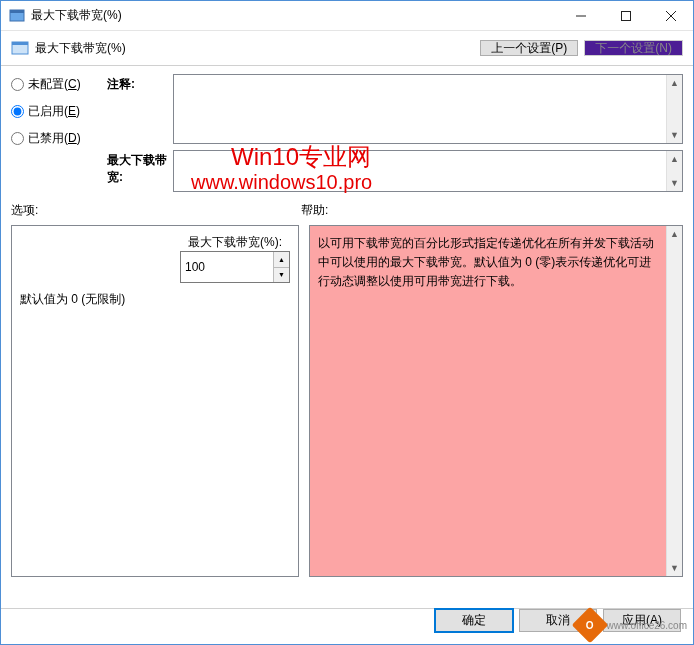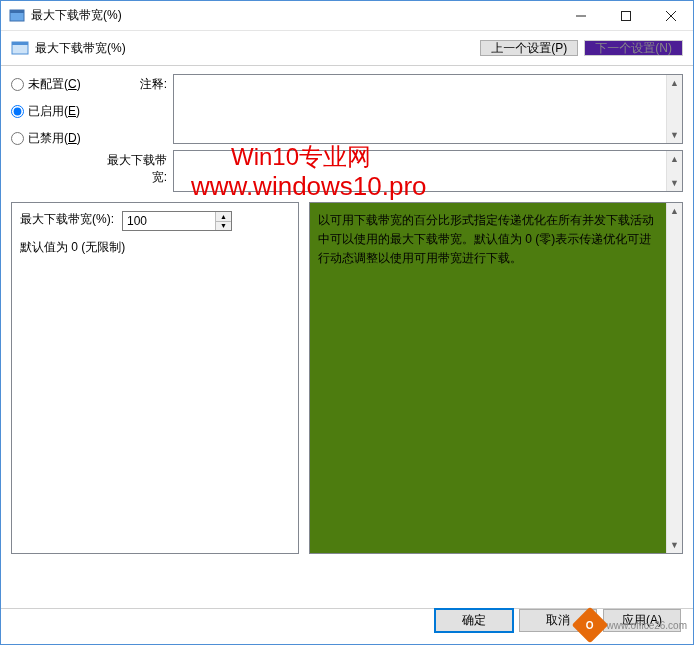--- a/index.html
+++ b/index.html
@@ -35,55 +35,55 @@
     .nav-btn.disabled { color: #888; background: #4c1d95; border-color: #cfcfcf; }
     .upper {
       display: flex; padding: 8px 10px 6px 10px; 
     }
     .radio-col { width: 96px; padding-top: 2px; }
     .radio-item { display: flex; align-items: center; margin-bottom: 10px; cursor: default; }
     .radio-item input { margin-right: 4px; }
     .radio-item label u { text-decoration: underline; }
     .field-col { flex: 1; display: flex; flex-direction: column; gap: 6px; }
     .field-row { display: flex; align-items: flex-start; }
-    .field-label { width: 66px; text-align: right; padding-right: 6px; padding-top: 2px; }
+    .field-label { width: 66px; padding-right: 6px; padding-top: 2px; font-weight: bold; }
     .comment-box {
       flex: 1; height: 70px; border: 1px solid #828790; background: #fff;
       position: relative; padding: 2px 16px 2px 4px;
     }
     .platform-box {
       flex: 1; height: 42px; border: 1px solid #828790; background: #fff;
       position: relative; padding: 2px 16px 2px 6px; display:flex; align-items:flex-start;
     }
     .scroll-track { position:absolute; right:0; top:0; bottom:0; width:16px; background:#f0f0f0; border-left:1px solid #e0e0e0; display:flex; flex-direction:column; justify-content:space-between; align-items:center; }
     .scroll-arrow { width:100%; height:16px; display:flex; align-items:center; justify-content:center; color:#606060; font-size:9px; }
     .split-labels { display:flex; padding: 4px 10px 2px 10px; }
     .split-labels .left { width: 290px; }
     .split-labels .right { flex:1; }
     .lower { display:flex; padding: 4px 10px 4px 10px; gap: 10px; height: 360px;}
     .options-panel {
       width: 288px; height: 100%; border:1px solid #828790; background:#fff; padding:8px;
     }
-    .opt-row { display:flex; align-items:flex-start; margin-bottom:8px; }
+    .opt-row { display:flex; align-items:flex-end; margin-bottom:8px;flex-direction:column; }
     .opt-label { margin-right:8px; }
-    .opt-input { width:110px; height:20px; border:1px solid #7a7a7a; padding:0 18px 0 4px; position:relative; display:flex; align-items:center; background:#fff;}
+    .opt-input { width:110px; height:32px; border:1px solid #7a7a7a; padding:0 18px 0 4px; position:relative; display:flex; align-items:center; background:#fff;}
     .opt-spin { position:absolute; right:0; top:0; bottom:0; width:16px; display:flex; flex-direction:column; }
     .opt-spin .sp { flex:1; display:flex; align-items:center; justify-content:center; font-size:7px; background:#f0f0f0; border-left:1px solid #bbb; }
     .opt-spin .sp:first-child { border-bottom:1px solid #bbb; }
     .help-panel {
-      flex:1; height:100%; border:1px solid #828790; background:#4d7c0f; padding:8px 20px 16px 8px; position:relative; line-height:1.6;
+      flex:1; height:100%; border:1px solid #828790; background:#fca5a5; padding:8px 20px 16px 8px; position:relative; line-height:1.6;
     }
     .footer {
       position:absolute; left:0; right:0; bottom:0; height:36px; border-top:1px solid #d0d0d0;
       display:flex; align-items:flex-start; justify-content:flex-end; padding-right:12px; gap:6px; background:#fff;
     }
     .dlg-btn { min-width:78px; height:23px; border:1px solid #adadad; background:#e1e1e1; font-size:12px; display:inline-flex; align-items:center; justify-content:center; }
     .dlg-btn.primary { border:1px solid #0078d7; outline:1px solid #0078d7; }
     .watermark1 { position:absolute; left:230px; top:140px; color:#e60000; font-size:24px; font-weight:400; pointer-events:none; font-family:"Microsoft YaHei",sans-serif; }
-    .watermark2 { position:absolute; left:190px; top:170px; color:#e60000; font-size:26px; font-weight:400; pointer-events:none; font-family:Arial,sans-serif; }
+    .watermark2 { position:absolute; left:190px; top:170px; color:#e60000; font-size:20px; font-weight:400; pointer-events:none; font-family:Arial,sans-serif; }
     .office-wm { position:absolute; right:6px; bottom:6px; display:flex; align-items:center; gap:4px; pointer-events:none; }
     .office-badge { width:26px; height:26px; background:#e66a0a; transform:rotate(45deg); display:flex; align-items:center; justify-content:center; color:#fff; font-size:10px; font-weight:bold; border-radius:3px; }
     .office-badge span { transform:rotate(-45deg); }
     .office-text { color:#007cc3; font-weight:bold; font-size:16px; font-family:Arial,sans-serif; }
     .office-url { color:#888; font-size:10px; font-family:Arial,sans-serif; }
   </style>
 </head>
 <body>
 
 <div class="window">
@@ -159,20 +159,24 @@
         <div class="platform-box">
           <div class="scroll-track">
             <div class="scroll-arrow">▲</div>
             <div class="scroll-arrow">▼</div>
           </div>
         </div>
       </div>
     </div>
   </div>
 
+  <div class="split-labels">
+    <div class="left">选项:</div>
+    <div class="right">帮助:</div>
+  </div>
 
   <div class="lower">
     <div class="options-panel">
       <div class="opt-row">
         <span class="opt-label">最大下载带宽(%):</span>
         <div class="opt-input">
           <span>100</span>
           <div class="opt-spin">
             <div class="sp">▲</div>
             <div class="sp">▼</div>

